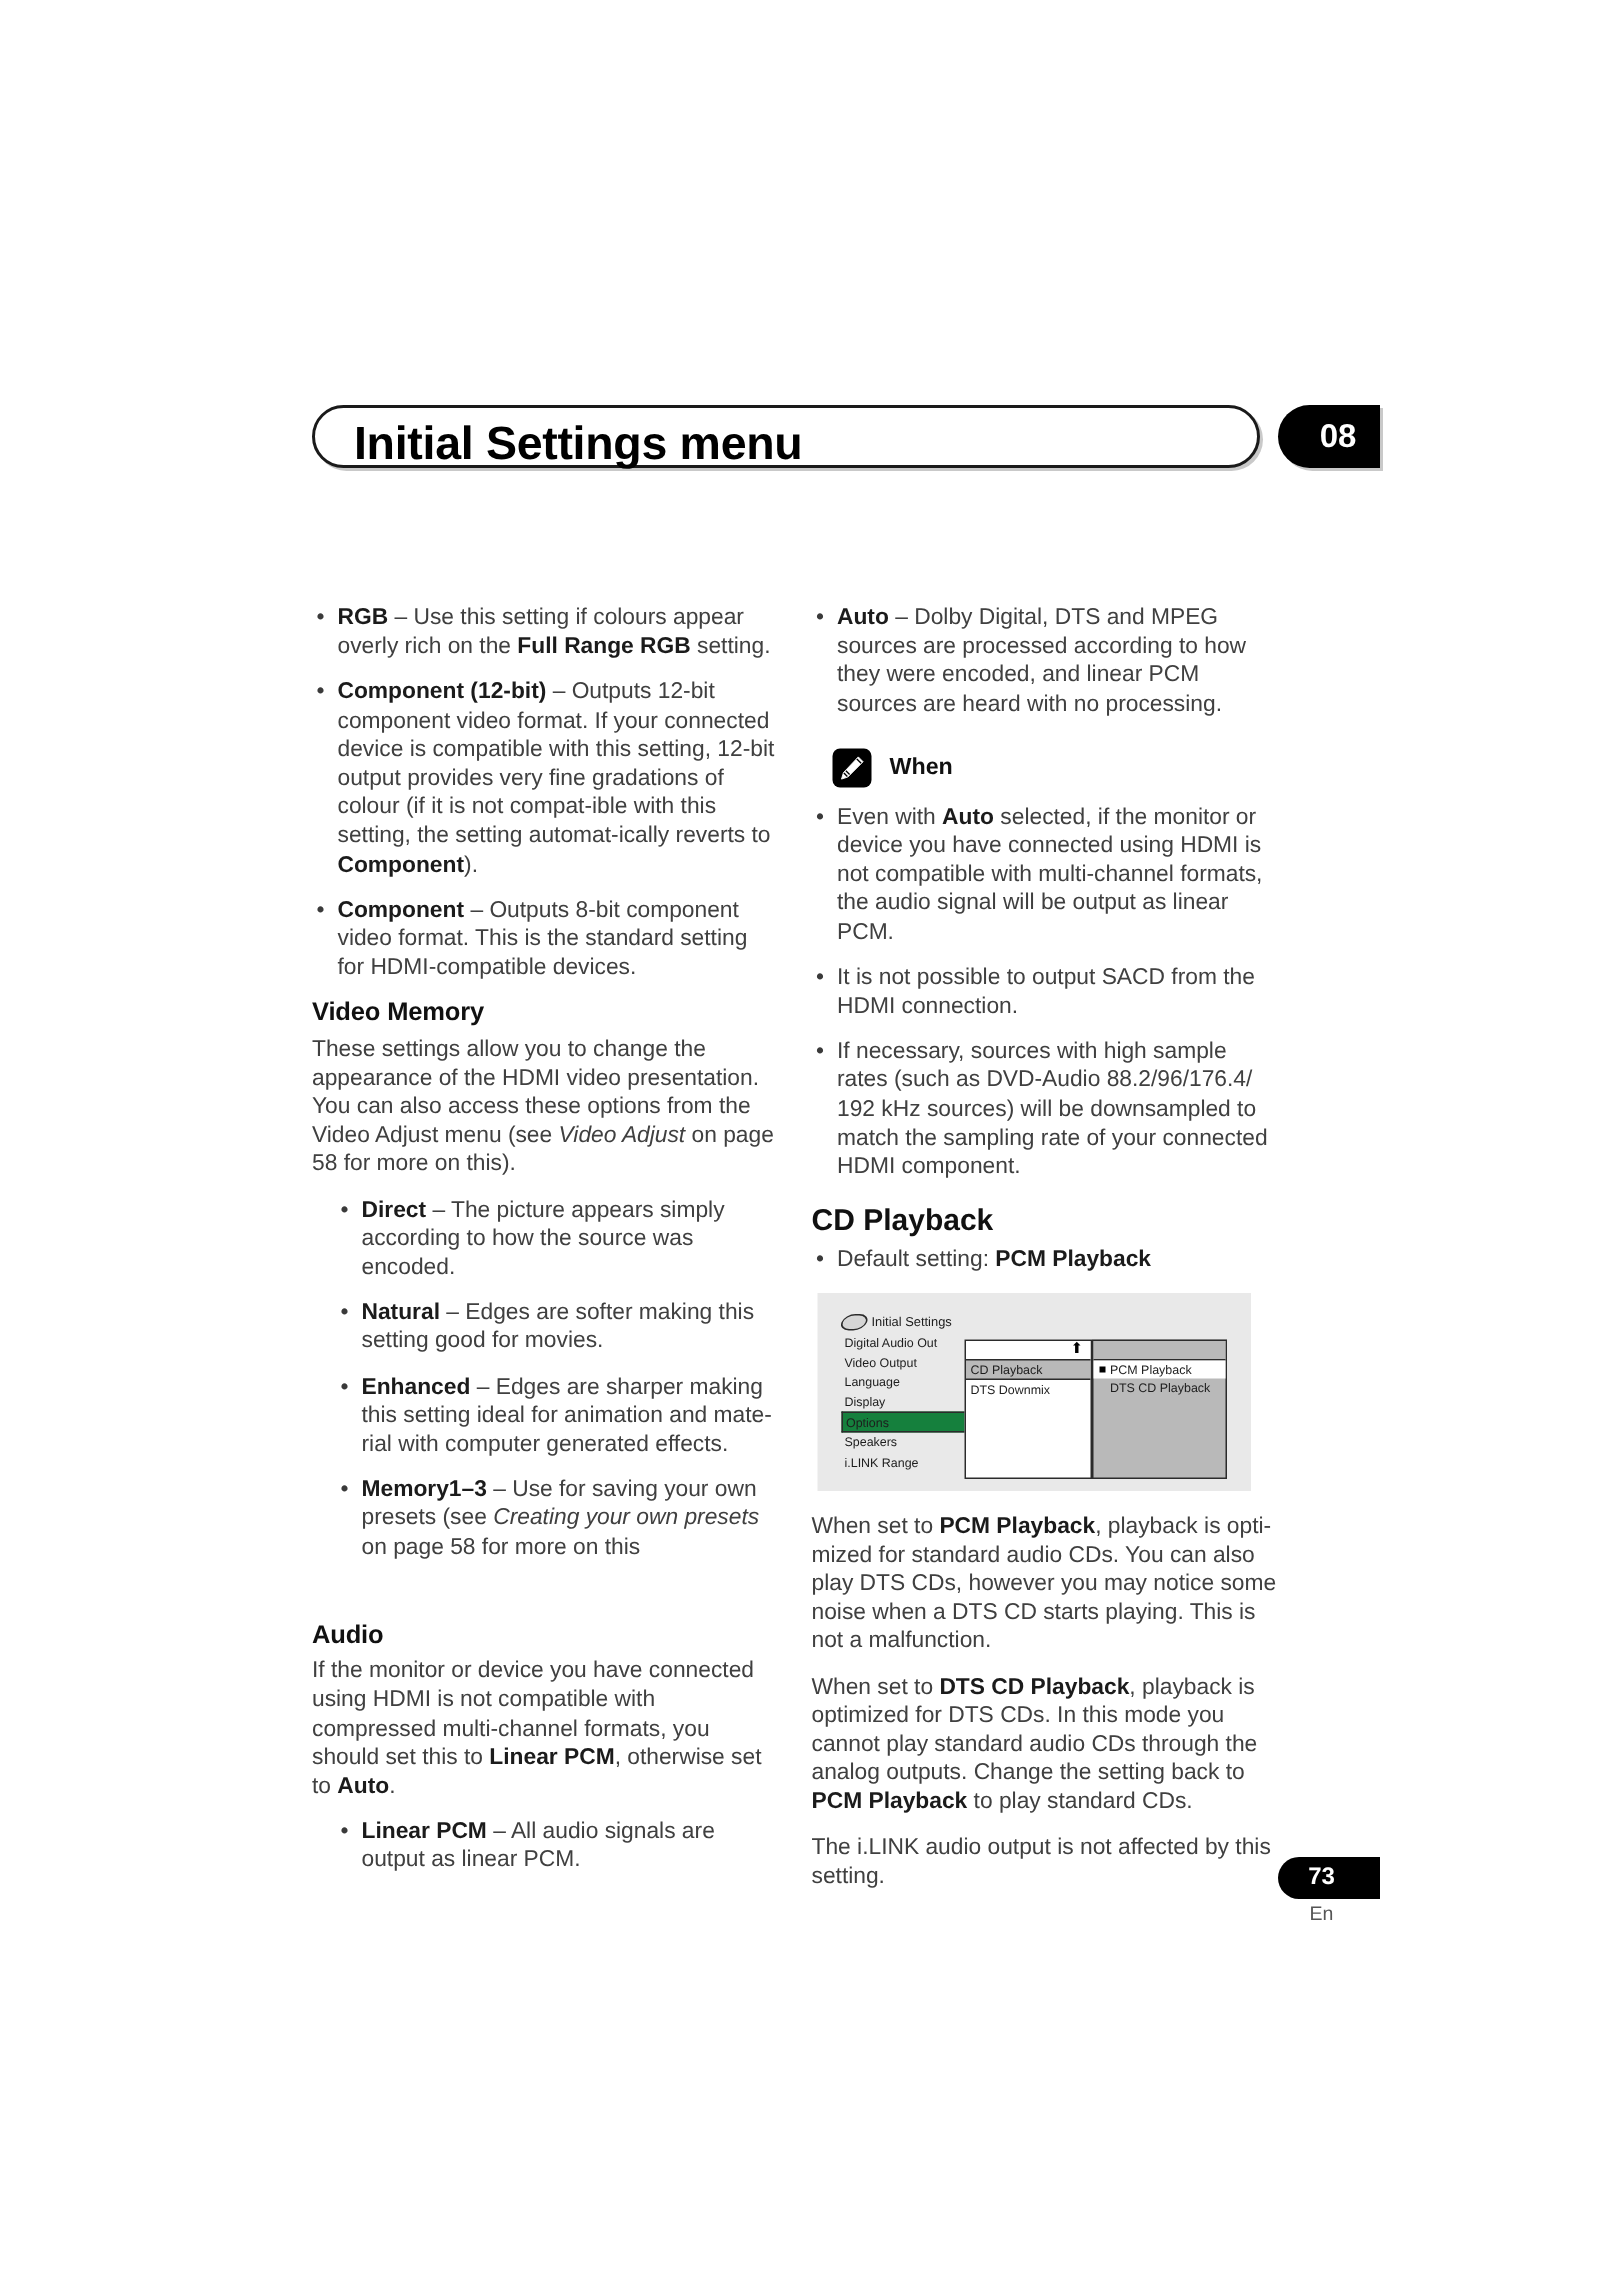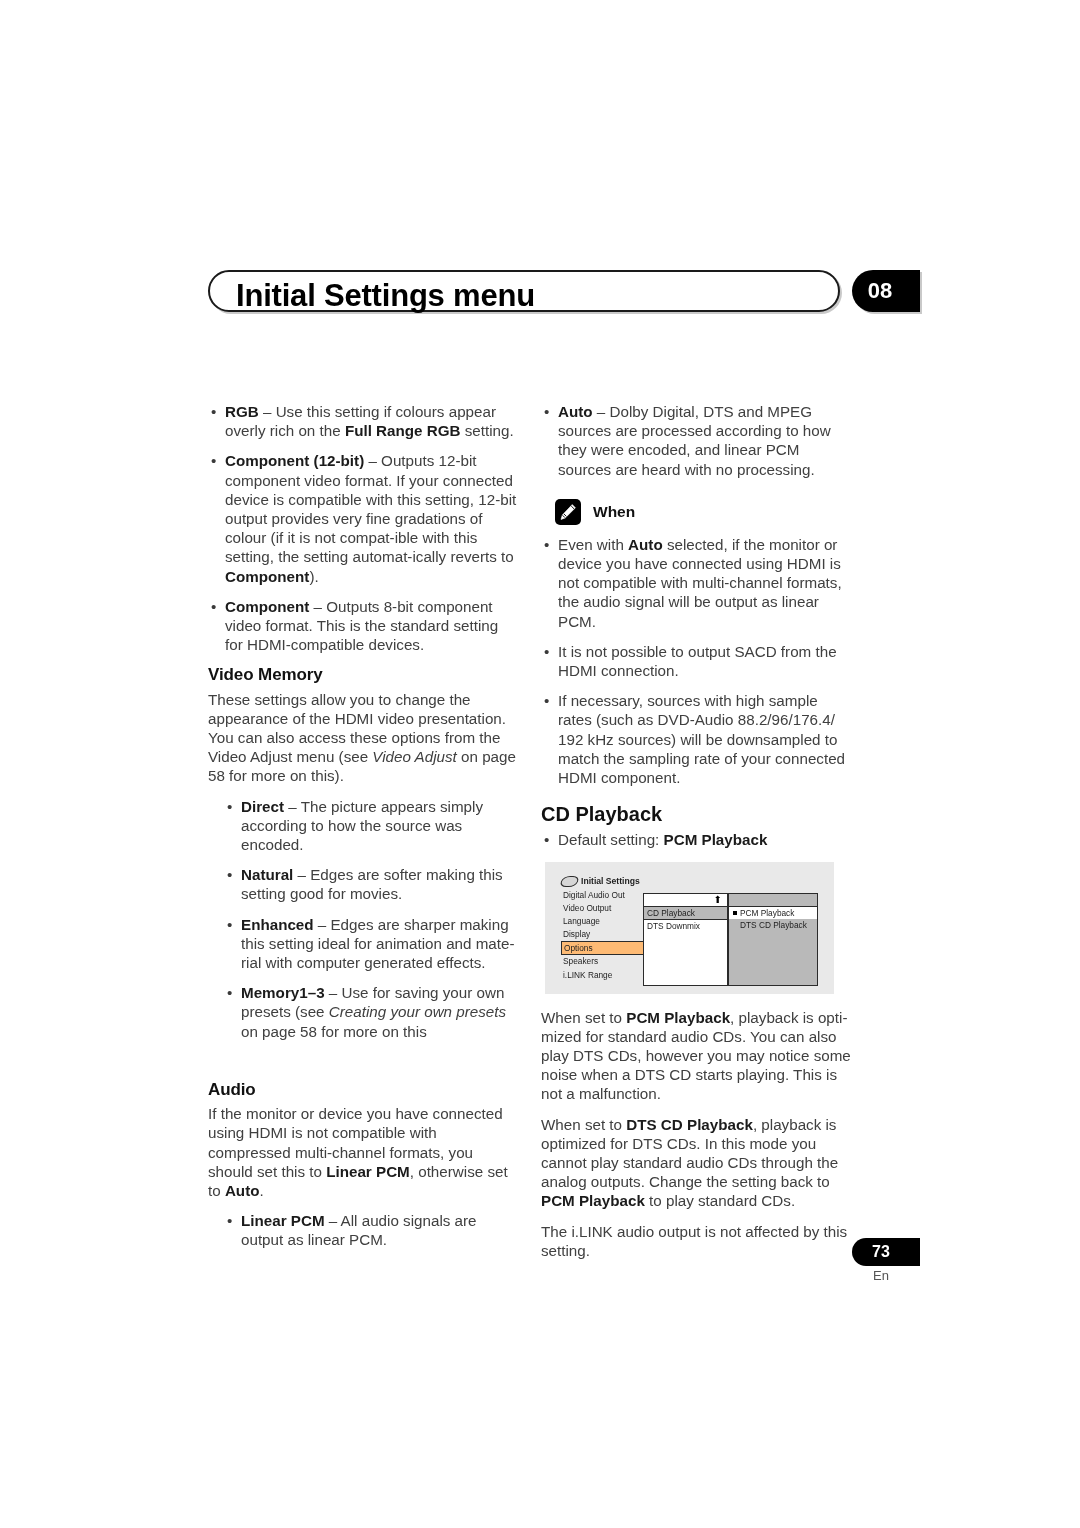--- a/index.html
+++ b/index.html
@@ -50,21 +50,21 @@
     left: 644px;
     top: 0px;
     width: 68px;
     height: 42px;
     background: #000000;
     border-radius: 21px 0 0 21px;
     box-shadow: 2px 2px 0 0 #c9c9c9;
   }
   #chapter-number {
     position: absolute;
-    left: 0;
+    left: 12px;
     top: 0;
     width: 56px;
     height: 42px;
     line-height: 42px;
     text-align: center;
     color: #ffffff;
     font-size: 22px;
     font-weight: bold;
   }
 
@@ -158,21 +158,21 @@
     color: #1d1d1d;
     font-family: "Liberation Sans", sans-serif;
   }
   #osd-title {
     position: absolute;
     left: 16px;
     top: 10px;
     display: flex;
     align-items: center;
     font-size: 8.6px;
-    font-weight: bold;
+    font-weight: normal;
   }
   #osd-title .disc {
     width: 15px;
     height: 9px;
     margin-right: 3px;
     background: #d6d6d6;
     border: 1px solid #2b2b2b;
     border-radius: 50%/60%;
     transform: skewX(-22deg);
   }
@@ -183,21 +183,21 @@
     top: 27px;
     width: 86px;
   }
   #osd-leftmenu .mi {
     height: 13.2px;
     line-height: 13.2px;
     padding-left: 2px;
     white-space: nowrap;
   }
   #osd-leftmenu .mi.selected {
-    background: #fdba74;
+    background: #15803d;
     border: 1px solid #2b2b2b;
     border-right: none;
     box-sizing: border-box;
     height: 14px;
     line-height: 12px;
   }
   
   #osd-mid {
     position: absolute;
     left: 98px;

